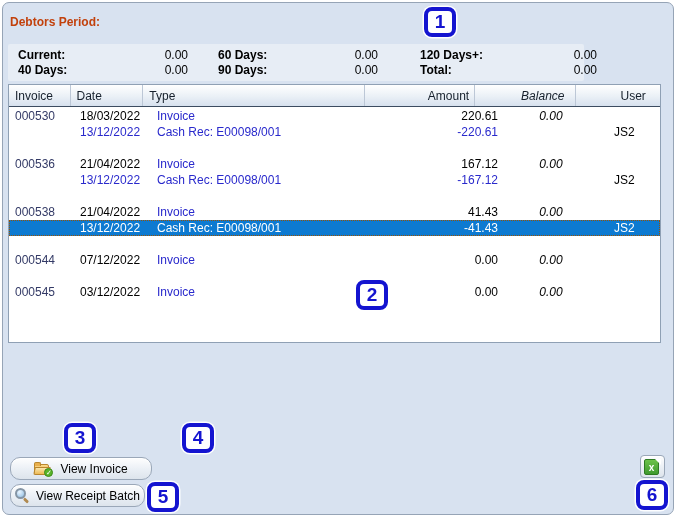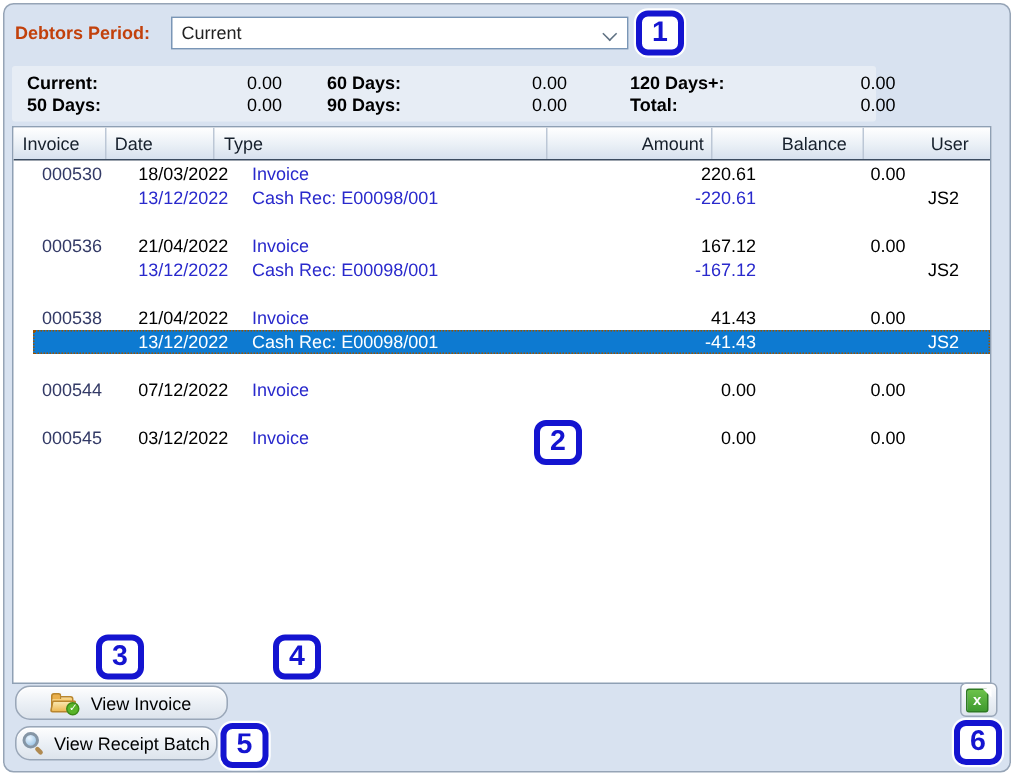--- a/index.html
+++ b/index.html
@@ -29,37 +29,37 @@
     background:#e7edf5;border-radius:2px;
   }
   .summary .lab{position:absolute;font-weight:bold;color:#000;}
   .summary .val{position:absolute;width:80px;text-align:right;color:#000;}
   .s-r1{top:4px;} .s-r2{top:19px;}
   .s-l1{left:10px;} .s-v1{left:100px;}
   .s-l2{left:210px;} .s-v2{left:290px;}
   .s-l3{left:412px;text-align:right;} .s-v3{left:509px;}
   
   .table{
-    position:absolute;left:8px;top:84px;width:653px;height:372px;
+    position:absolute;left:8px;top:84px;width:653px;height:259px;
     background:#ffffff;border:1px solid #8fa0b4;overflow:hidden;
   }
   .thead{
     display:flex;height:22px;
     background:linear-gradient(#ffffff,#eaf0f6 55%,#d7e1ee);
     border-bottom:1px solid #3c4c60;color:#16202c;
   }
   .thead .th{border-right:1px solid #bcc7d6;display:flex;align-items:center;}
   .thead .th:last-child{border-right:none;margin-left:40px;}
   .c-inv{width:66px;padding-left:6px;}
   .c-date{width:76px;padding-left:5px;}
   .c-type{width:235px;padding-left:6px;}
   .c-amt{width:117px;justify-content:flex-end;text-align:right;padding-right:5px;}
-  .c-bal{width:107px;justify-content:flex-end;text-align:right;padding-right:11px;}
+  .c-bal{width:107px;justify-content:flex-end;text-align:center;padding-right:11px;font-style:italic;}
   .c-user{width:46px;padding-left:4px;}
-  .tbody{position:absolute;left:0;top:23px;right:0;bottom:0;margin-left:13px;}
+  .tbody{position:absolute;left:0;top:23px;right:0;bottom:0;}
   .trow{display:flex;height:16px;line-height:16px;}
   .spacer{height:16px;}
   .trow .cell{overflow:hidden;white-space:nowrap;}
   .row-invoice .c-inv{color:#333a66;}
   .row-invoice .c-date,.row-invoice .c-amt,.row-invoice .c-bal,.row-invoice .c-user{color:#000;}
   .row-invoice .c-type{color:#2929cc;}
   .row-cashrec .c-date,.row-cashrec .c-type,.row-cashrec .c-amt{color:#2929cc;}
   .row-cashrec .c-user,.row-cashrec .c-bal{color:#000;}
   .trow.selected{background:#0d7ad1;outline:1px dotted #9a5200;outline-offset:-1px;}
   .trow.selected .cell{color:#ffffff !important;}
@@ -129,33 +129,29 @@
   .b5{left:147px;top:482px;}
   .b6{left:636px;top:480px;}
 </style>
 </head>
 <body>
 
 <div class="screen">
   <div class="window"></div>
 
   <div class="period-label">Debtors Period:</div>
-  <div class="combo">
-    <span>Current</span>
-    <span class="chev"></span>
-  </div>
 
   <div class="summary">
     <span class="lab s-r1 s-l1">Current:</span>
     <span class="val s-r1 s-v1">0.00</span>
     <span class="lab s-r1 s-l2">60 Days:</span>
     <span class="val s-r1 s-v2">0.00</span>
     <span class="lab s-r1 s-l3">120 Days+:</span>
     <span class="val s-r1 s-v3">0.00</span>
-    <span class="lab s-r2 s-l1">50 Days:</span>
+    <span class="lab s-r2 s-l1">40 Days:</span>
     <span class="val s-r2 s-v1">0.00</span>
     <span class="lab s-r2 s-l2">90 Days:</span>
     <span class="val s-r2 s-v2">0.00</span>
     <span class="lab s-r2 s-l3">Total:</span>
     <span class="val s-r2 s-v3">0.00</span>
   </div>
 
   <div class="table">
     <div class="thead">
       <div class="th c-inv">Invoice</div>

